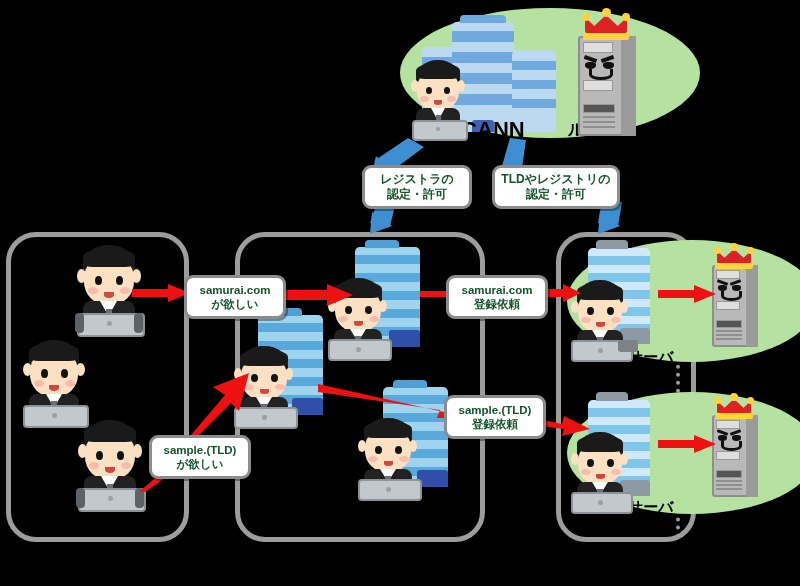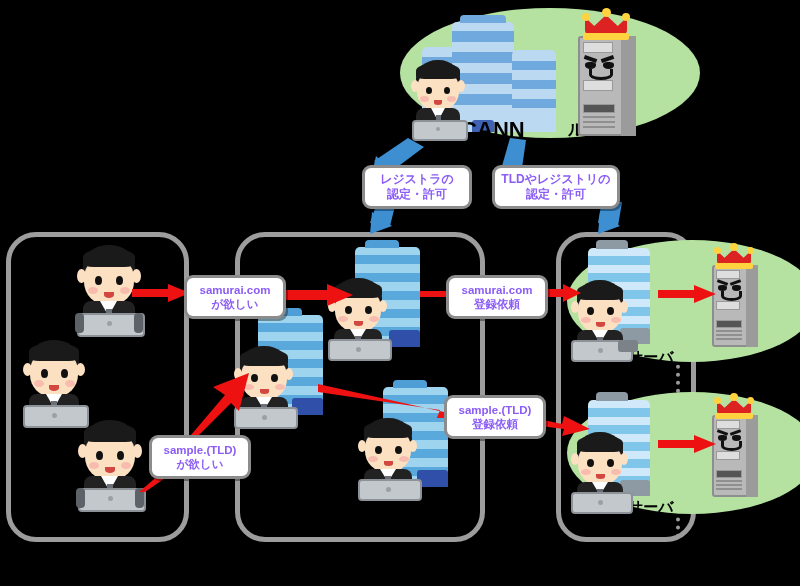--- a/index.html
+++ b/index.html
@@ -14,21 +14,21 @@
   
   .panel{position:absolute;border:5px solid #9d9d9d;border-radius:30px;box-sizing:border-box;}
 
   
   .vdash{position:absolute;border-left:4px dotted #9d9d9d;}
 
   
   .callout{position:absolute;background:#ffffff;border:3px solid #8c8c8c;border-radius:9px;
            box-shadow:2px 2px 0 rgba(0,0,0,.35);
            display:flex;flex-direction:column;align-items:center;justify-content:center;
-           font-weight:bold;color:#8b5cf6;line-height:1.25;text-align:center;z-index:40;}
+           font-weight:bold;color:#14532d;line-height:1.25;text-align:center;z-index:40;}
   .callout .l1{display:block;}
   .callout .l2{display:block;}
 
   
   .rarrow{position:absolute;z-index:30;}
 
   
   .barrow{position:absolute;z-index:30;}
 
   

